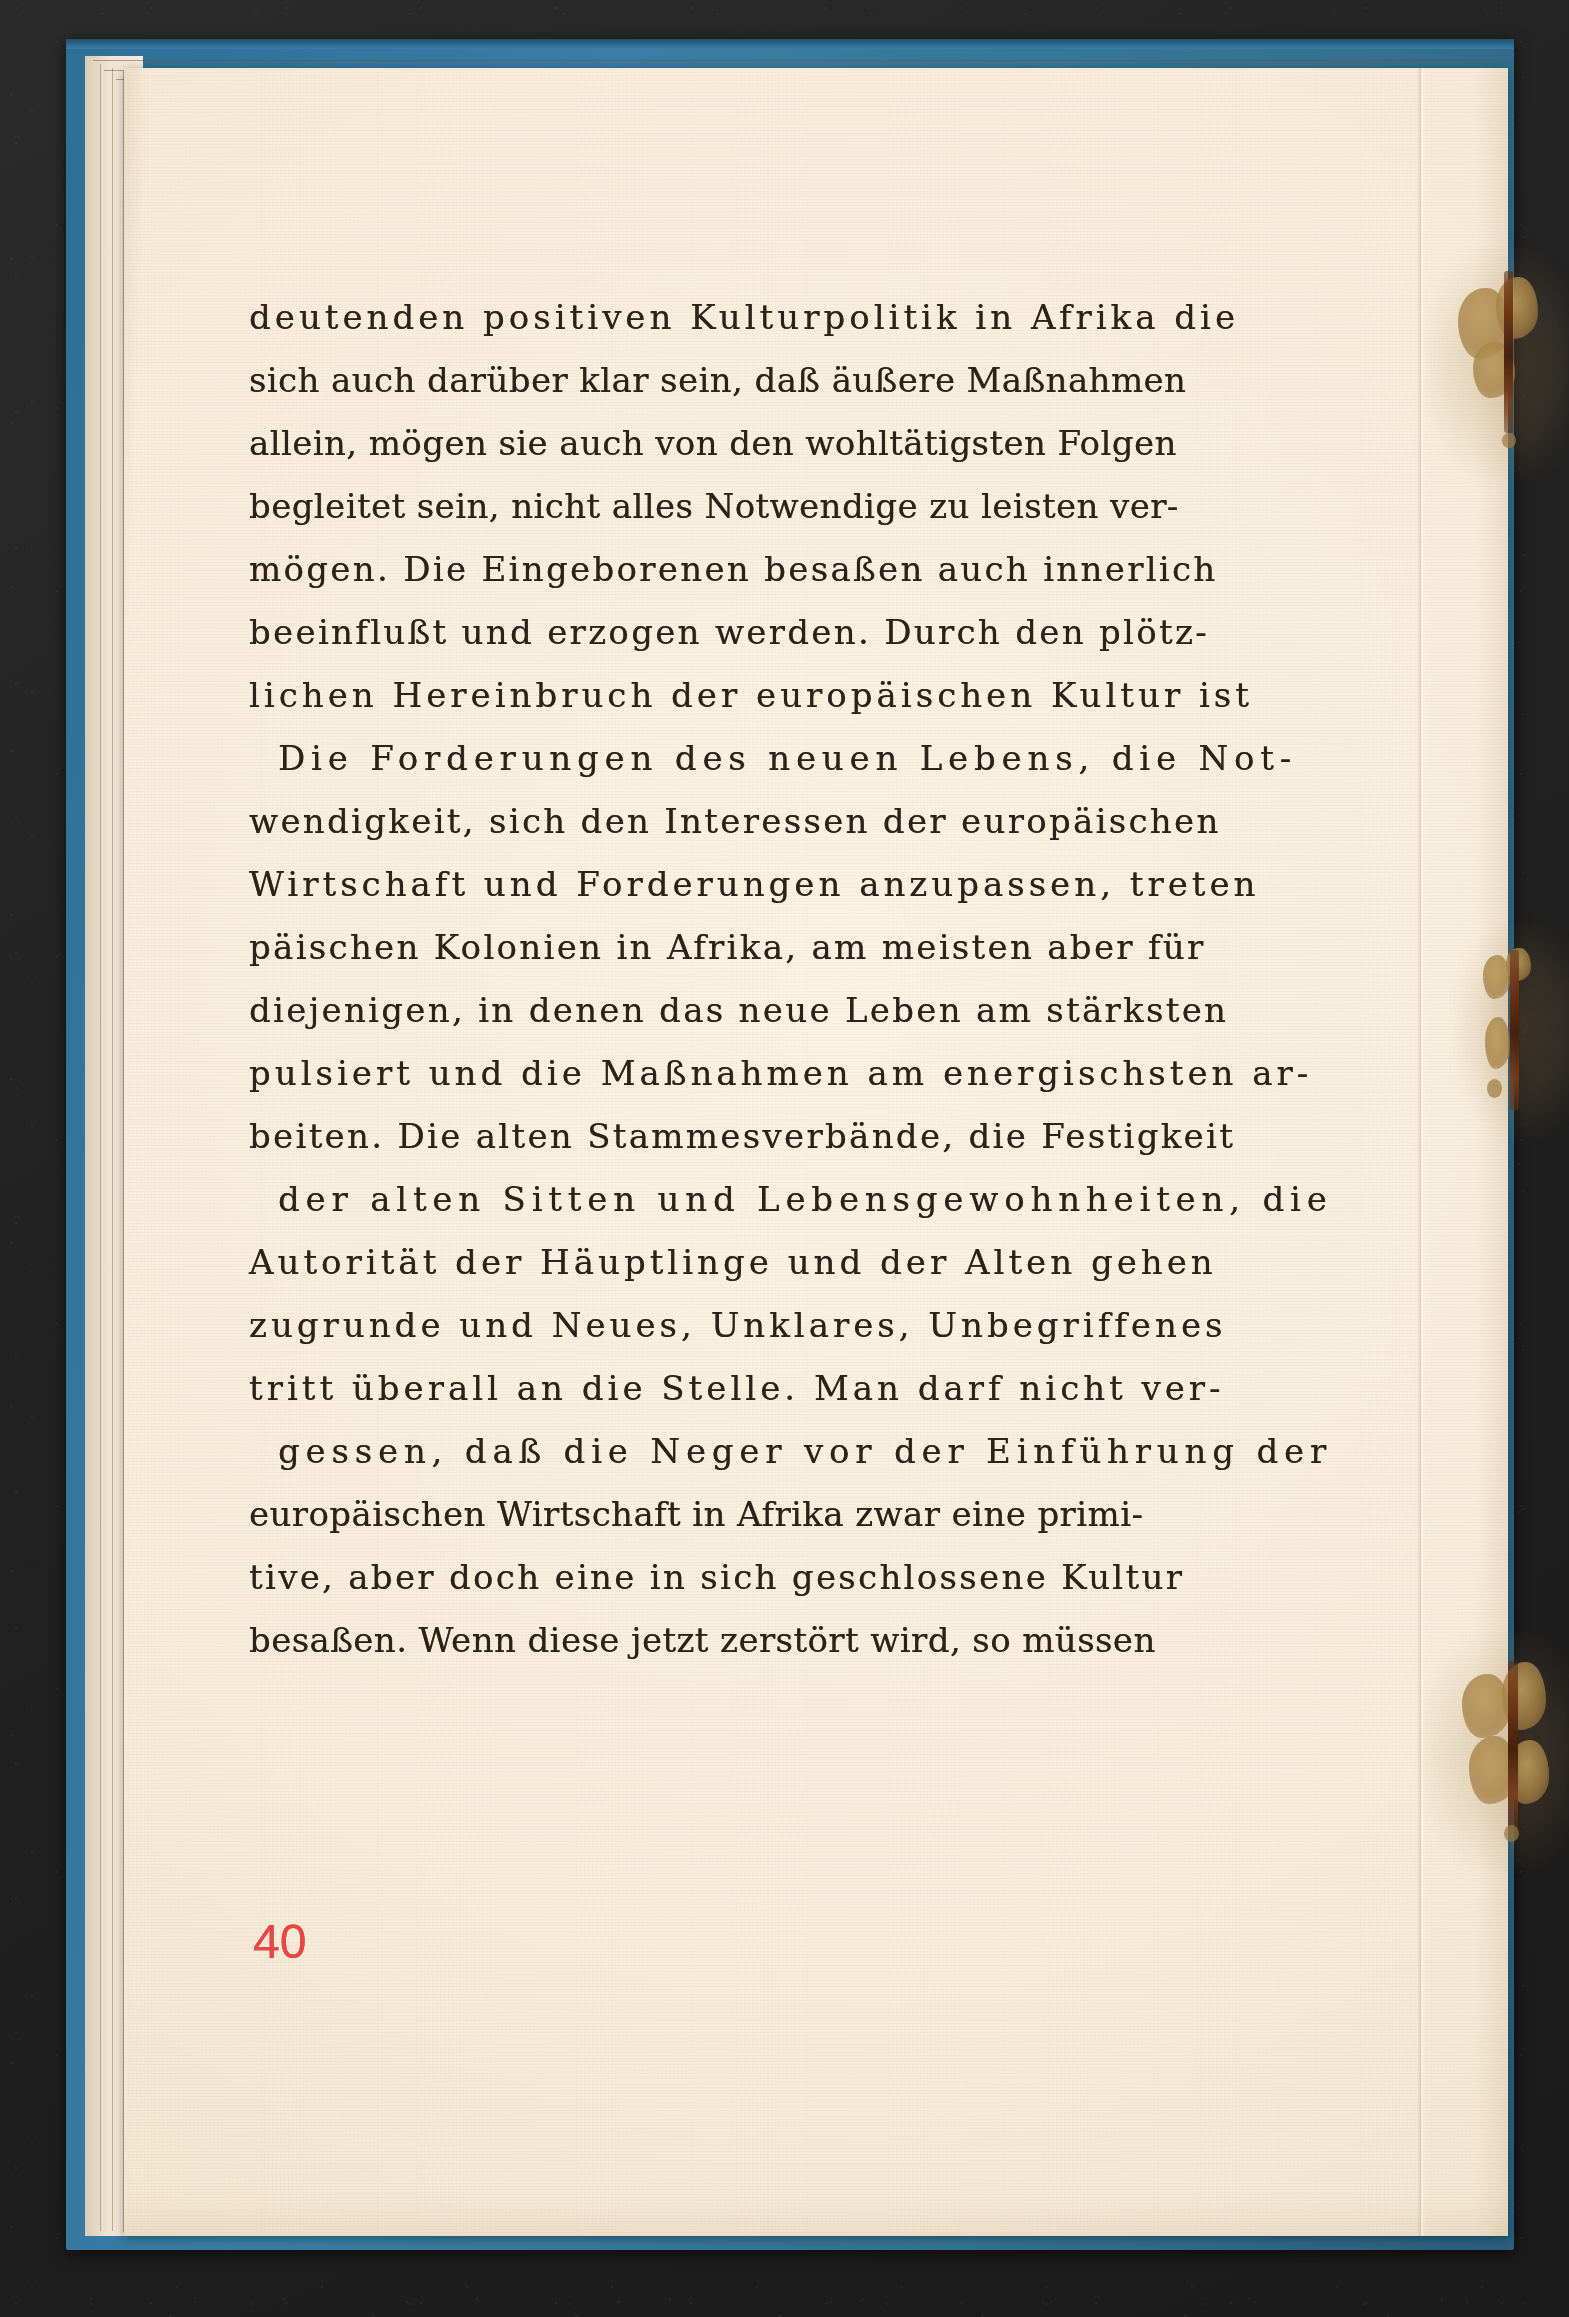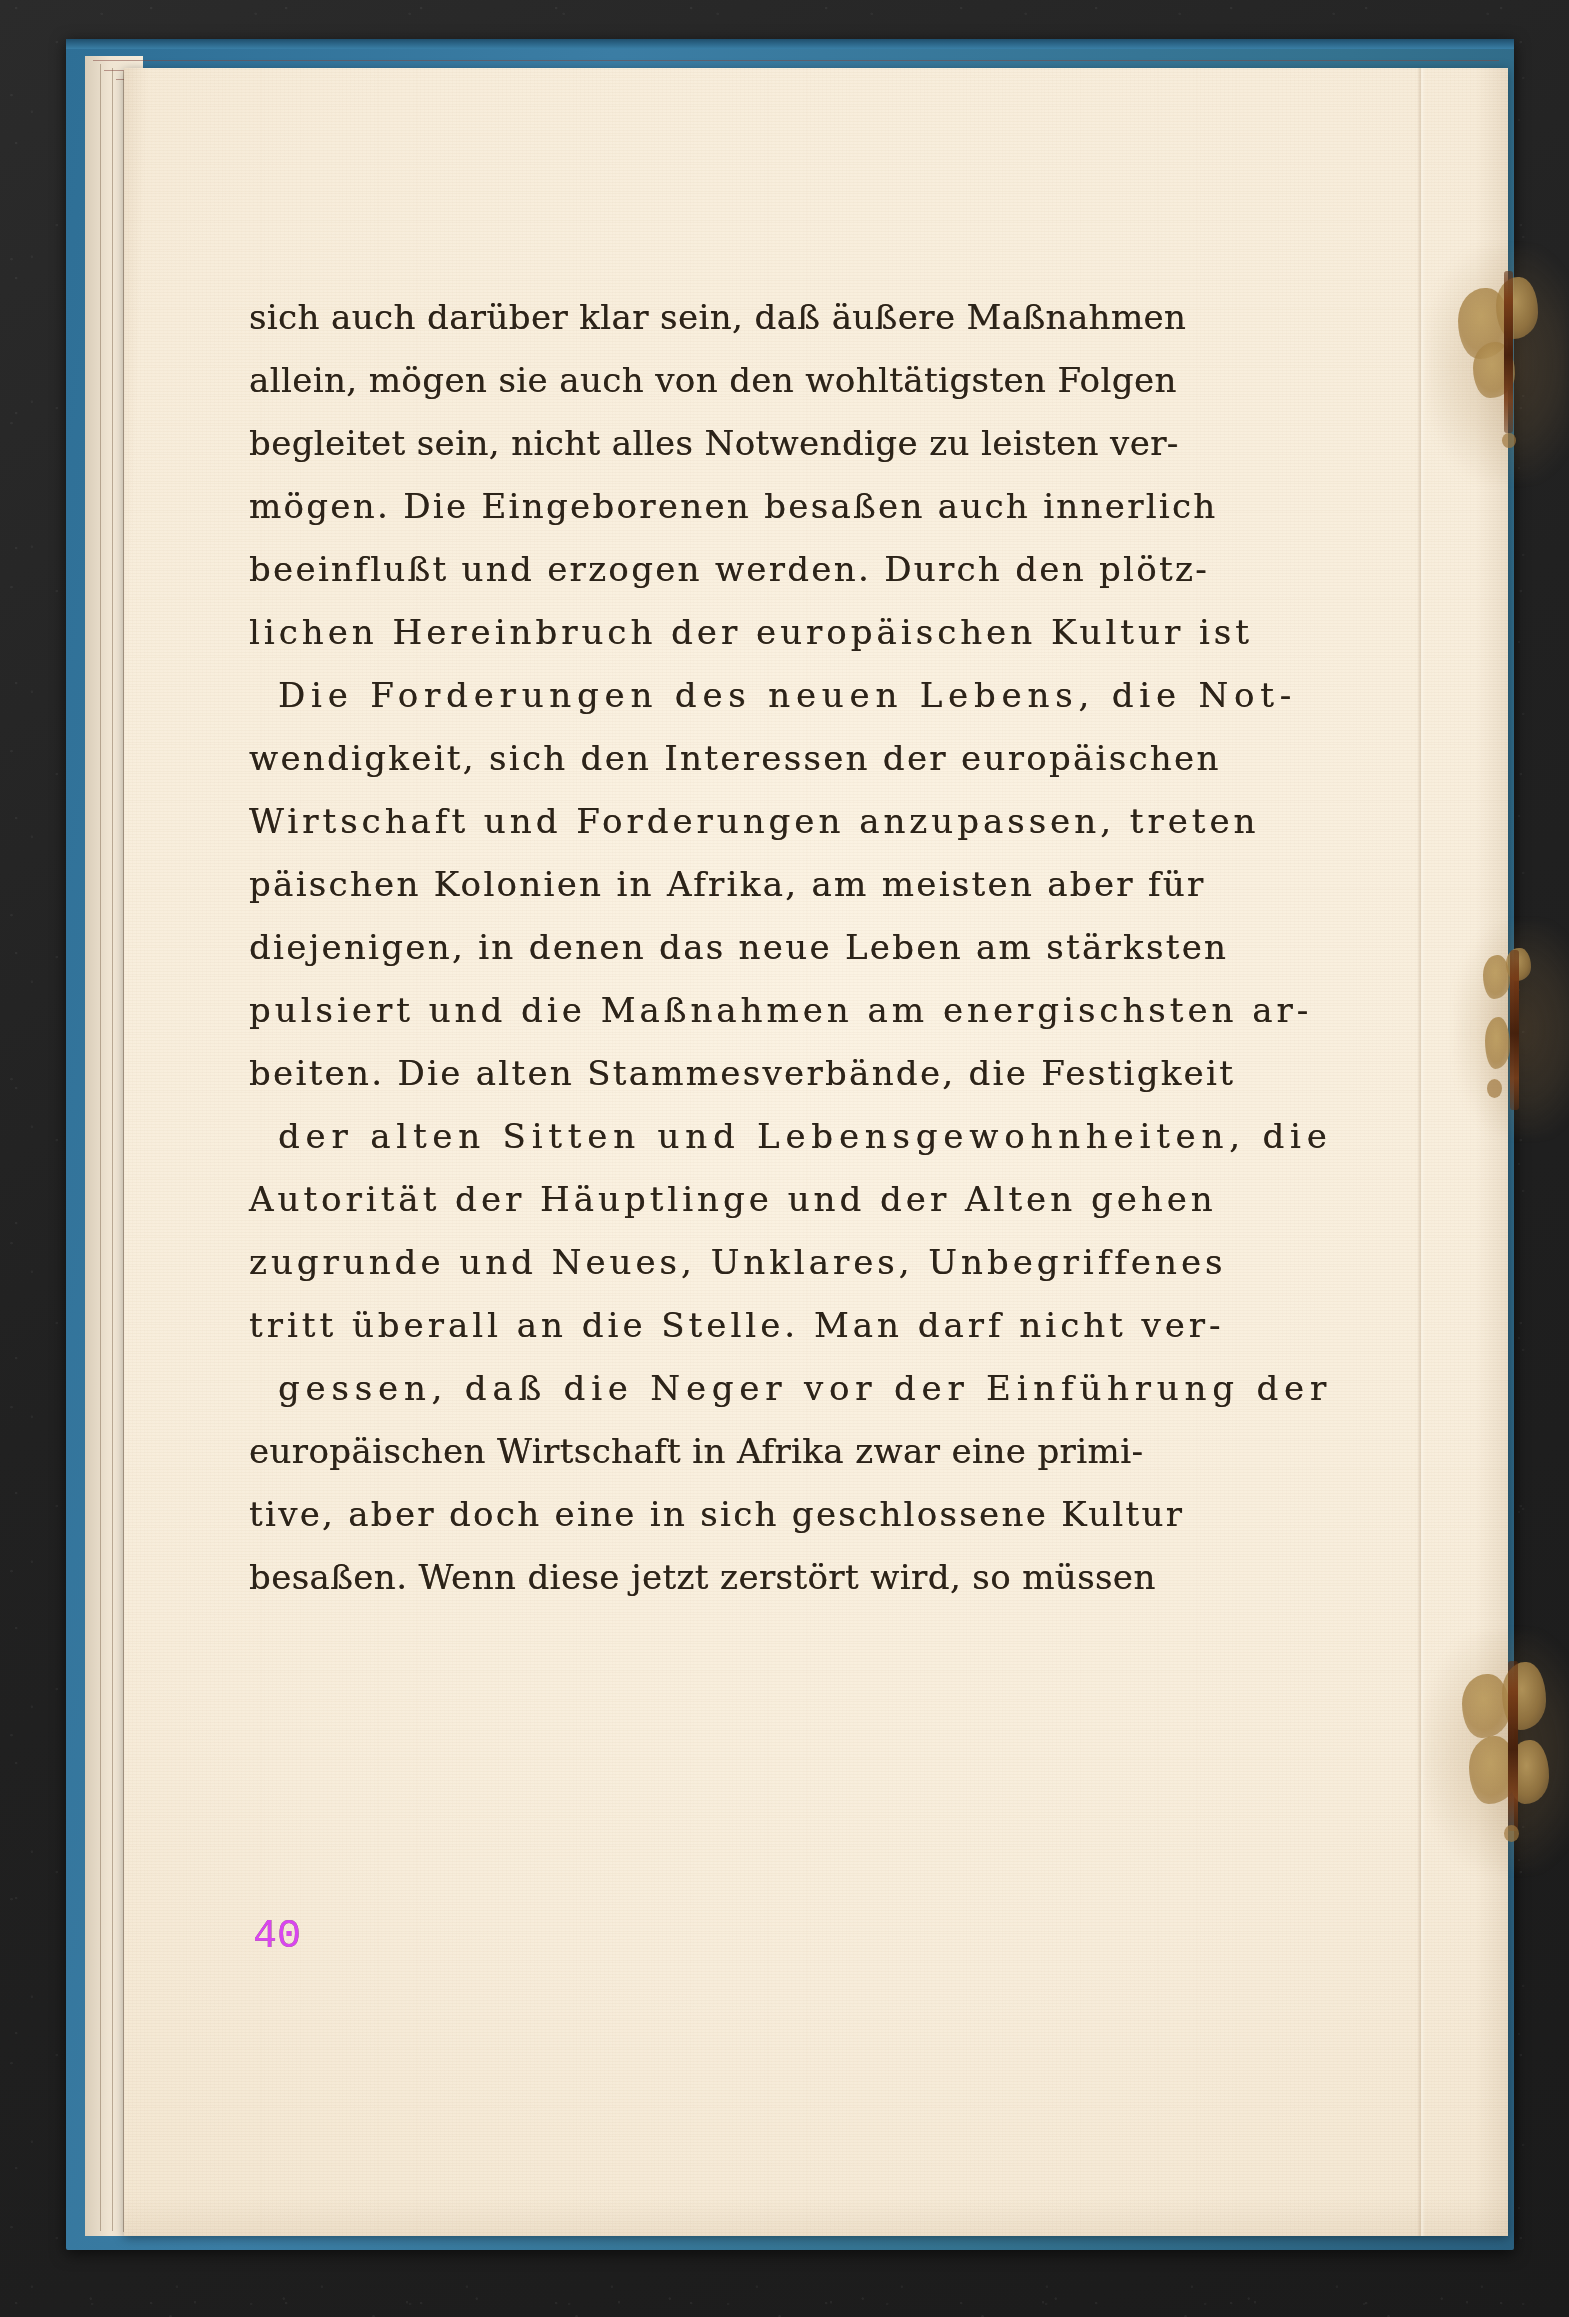--- a/index.html
+++ b/index.html
@@ -138,23 +138,23 @@
 
   
   #textblock, #folio {
     text-shadow: 0 0 0.6px rgba(60,40,24,.55), 0.3px 0.2px 0.5px rgba(72,48,28,.3);
   }
 
   #folio {
     position: absolute;
     left: 253px;
     top: 1914px;
-    font-family: Liberation Mono, monospace;
-    font-size: 40px;
-    color: #d946ef;
+    font-family: Liberation Sans, sans-serif;
+    font-size: 48px;
+    color: #ef4444;
   }
 
   
   .stain { position: absolute; pointer-events: none; }
   .stain .halo {
     position: absolute; inset: -15.4px -25px;
     background: radial-gradient(ellipse at 55% 50%,
       rgba(150,112,64,.26) 0%, rgba(160,124,72,.14) 45%, rgba(160,124,72,0) 78%);
     filter: blur(4.8px);
   }
@@ -198,20 +198,21 @@
   <div class="leaf-top" style="left:93px; top:60px; width:1406px;"></div>
   <div class="leaf-top" style="left:104px; top:70px; width:1396px;"></div>
   <div class="leaf-top" style="left:116px; top:79px; width:1386px;"></div>
 
   <div id="page">
     <div id="page-texture"></div>
     <div id="crease"></div>
   </div>
 
   <div id="textblock">
+    <div class="line" data-track="wide">deutenden positiven Kulturpolitik in Afrika die</div>
     <div class="line" data-track="tight">sich auch darüber klar sein, daß äußere Maßnahmen</div>
     <div class="line" data-track="tight">allein, mögen sie auch von den wohltätigsten Folgen</div>
     <div class="line" data-track="tight">begleitet sein, nicht alles Notwendige zu leisten ver-</div>
     <div class="line" data-track="loose">mögen. Die Eingeborenen besaßen auch innerlich</div>
     <div class="line" data-track="loose">beeinflußt und erzogen werden. Durch den plötz-</div>
     <div class="line" data-track="wide">lichen Hereinbruch der europäischen Kultur ist</div>
     <div class="line" data-track="xwide">Die Forderungen des neuen Lebens, die Not-</div>
     <div class="line" data-track="loose">wendigkeit, sich den Interessen der europäischen</div>
     <div class="line" data-track="wide">Wirtschaft und Forderungen anzupassen, treten</div>
     <div class="line" data-track="loose">päischen Kolonien in Afrika, am meisten aber für</div>

